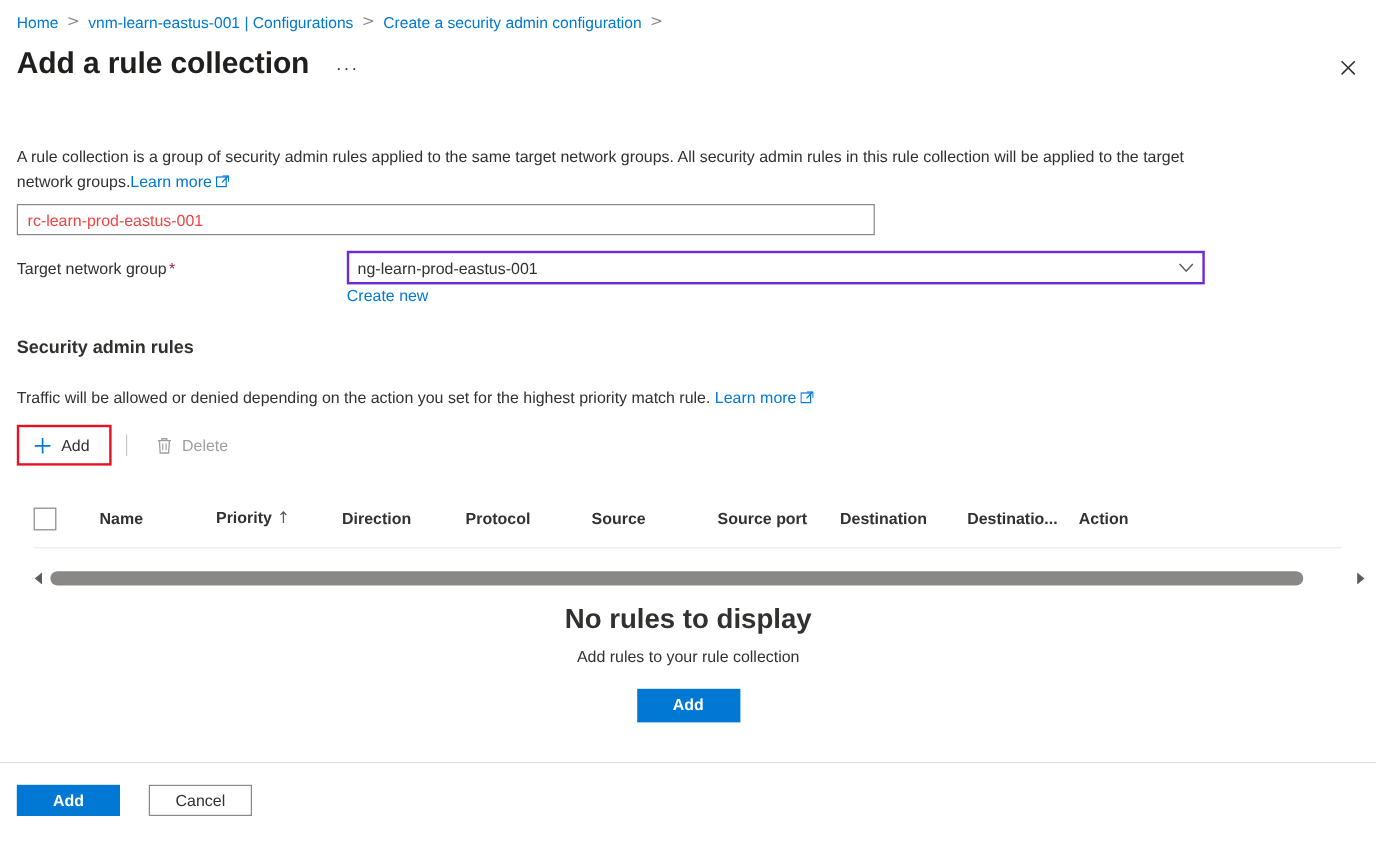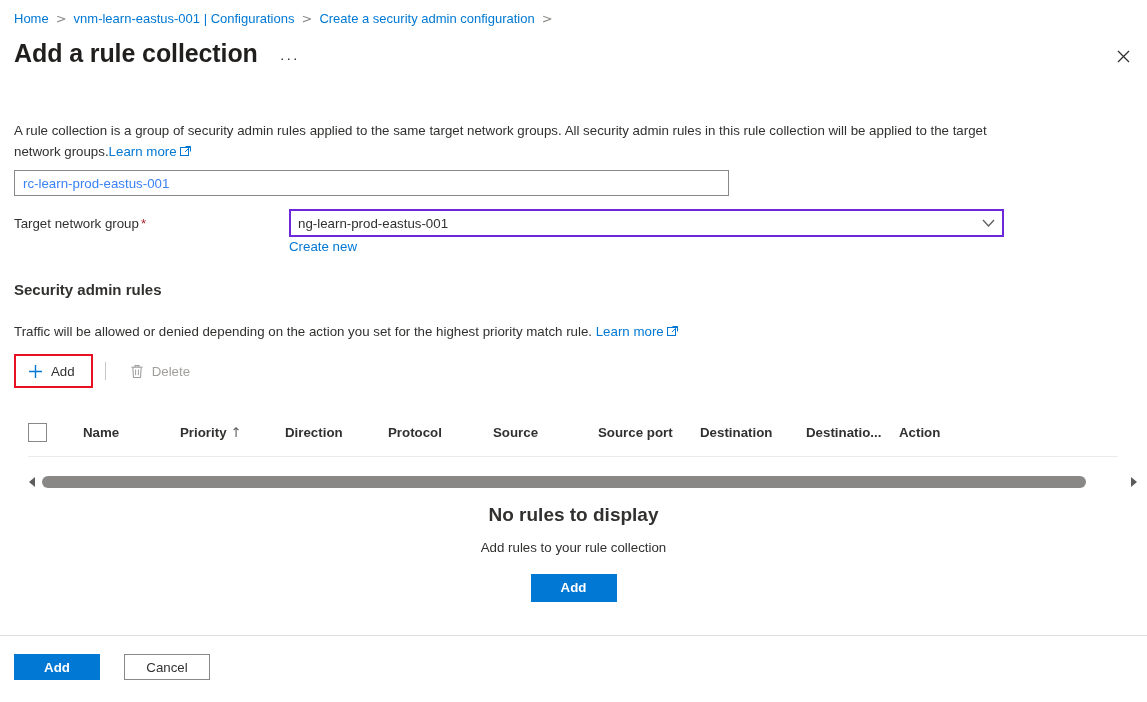--- a/index.html
+++ b/index.html
@@ -119,21 +119,21 @@
   }
   .req { color: #a4262c; margin-left: 2px; }
 
   .text-input {
     width: 715px;
     height: 26px;
     border: 1px solid #8a8886;
     background: #ffffff;
     font-family: "Liberation Sans", sans-serif;
     font-size: 13.3px;
-    color: #3b82f6;
+    color: #ef4444;
     padding: 0 8px;
     outline: none;
     border-radius: 0;
   }
 
   .combo {
     position: relative;
     width: 715px;
     height: 28px;
     border: 2px solid #6d28d9;
@@ -303,21 +303,21 @@
 
   
   .empty {
     position: absolute;
     left: 0;
     top: 500px;
     width: 1147px;
     text-align: center;
   }
   .empty-title {
-    font-size: 19px;
+    font-size: 23px;
     font-weight: 600;
     color: #323130;
     line-height: 30px;
   }
   .empty-sub {
     font-size: 13.3px;
     color: #323130;
     margin-top: 10px;
   }
   .empty-btn {

